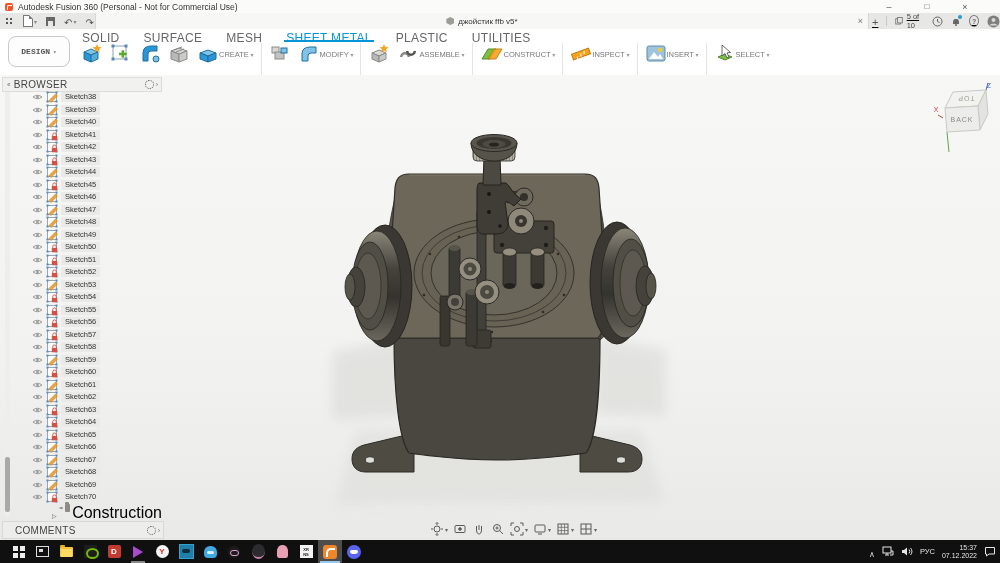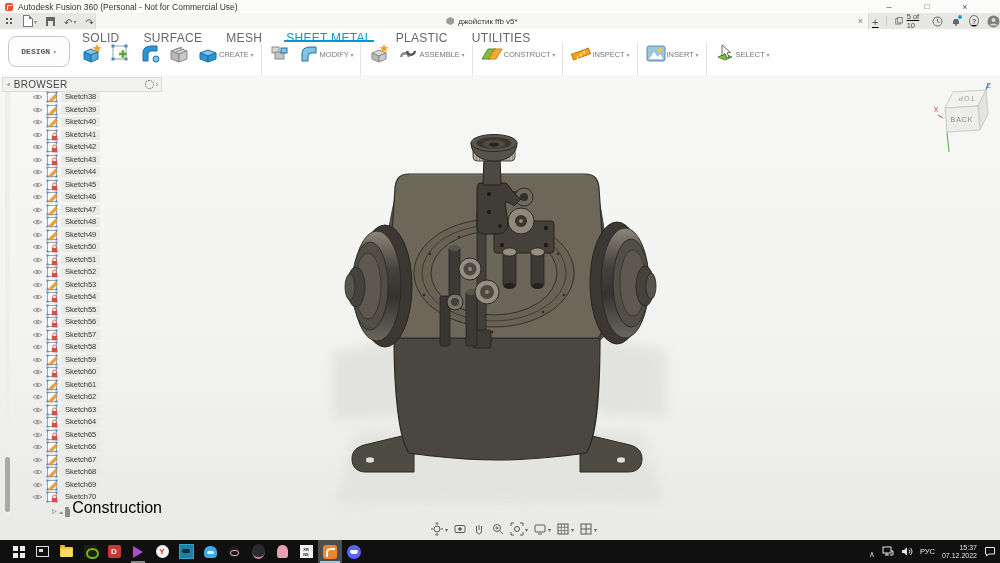--- a/index.html
+++ b/index.html
@@ -71,21 +71,21 @@
   .ph-collapse::before{content:"‹‹";letter-spacing:-1px;}
   .ph-title{font-size:10px;color:#444;letter-spacing:.3px;}
   .ph-right{margin-left:auto;display:flex;align-items:center;gap:2px;padding-right:3px;}
   .ph-gear{width:7px;height:7px;border-radius:50%;border:1.5px dotted #555;}
   .ph-arrow{font-size:7px;color:#777;} .ph-arrow::before{content:"›";}
   .browser-scroll{position:absolute;left:3px;top:15px;bottom:2px;width:5px;background:#eeeeec;}
   .browser-thumb{position:absolute;left:0;width:5px;bottom:4px;height:55px;background:#a9a9a7;border-radius:2px;}
   .browser-list{position:absolute;left:30px;top:14px;right:0;}
   .brow{height:12.5px;display:flex;align-items:center;gap:3px;}
   .brow .lbl{font-size:7.5px;color:#333;background:#eaeae9;padding:0 4px;line-height:10px;border-radius:1px;}
-  .construction-row{height:13px;display:flex;align-items:flex-end;gap:2px;margin-left:20px;}
+  .construction-row{height:13px;display:flex;align-items:flex-start;gap:2px;margin-left:20px;}
   .tri::before{content:"▷";font-size:6px;color:#555;}
   .folder{width:11px;height:8px;background:#8f8b81;border-radius:1px;position:relative;}
   .folder::before{content:"";position:absolute;left:0;top:-2px;width:4px;height:2px;background:#8f8b81;border-radius:1px 1px 0 0;}
   
   .comments{position:absolute;left:2px;top:446px;width:160px;height:16px;background:#ededec;
             border:1px solid #d8d8d7;display:flex;align-items:center;}
   .comments .ph-title{margin-left:12px;}
   
   .viewcube{position:absolute;right:6px;top:5px;}
   
@@ -992,20 +992,27 @@
             <svg width="11" height="8" viewBox="0 0 11 8">
               <path d="M1 4 Q5.5 0.5 10 4 Q5.5 7.5 1 4 Z" fill="none" stroke="#555553"></path>
               <circle cx="5.5" cy="4" r="1.4" fill="#555553"></circle>
             </svg>
             <span class="folder"></span>
             <span class="lbl">Construction</span>
           </div>
         </div>
     </div>
 
+    <div class="comments">
+      <span class="ph-title">COMMENTS</span>
+      <span class="ph-right">
+        <span class="ph-gear"></span>
+        <span class="ph-arrow"></span>
+      </span>
+    </div>
 
     <div class="viewcube">
       <svg width="62" height="76" viewBox="0 0 62 76">
         <text x="57" y="8" font-size="7" fill="#3b63d8" text-anchor="middle">Z</text>
         <line x1="54" y1="10" x2="56" y2="3" stroke="#3b63d8" stroke-width="1"></line>
         <text x="4" y="32" font-size="7" fill="#c4443a" text-anchor="middle">X</text>
         <line x1="6" y1="35" x2="11" y2="38" stroke="#c4443a" stroke-width="1"></line>
         <line x1="15" y1="52" x2="17" y2="72" stroke="#63a14f" stroke-width="1"></line>
         <polygon points="13,28 21,12 54,10 46,26" fill="#f2f2ef" stroke="#c9c9c5"></polygon>
         <polygon points="46,26 54,10 56,34 48,50" fill="#e3e3e0" stroke="#c9c9c5"></polygon>

